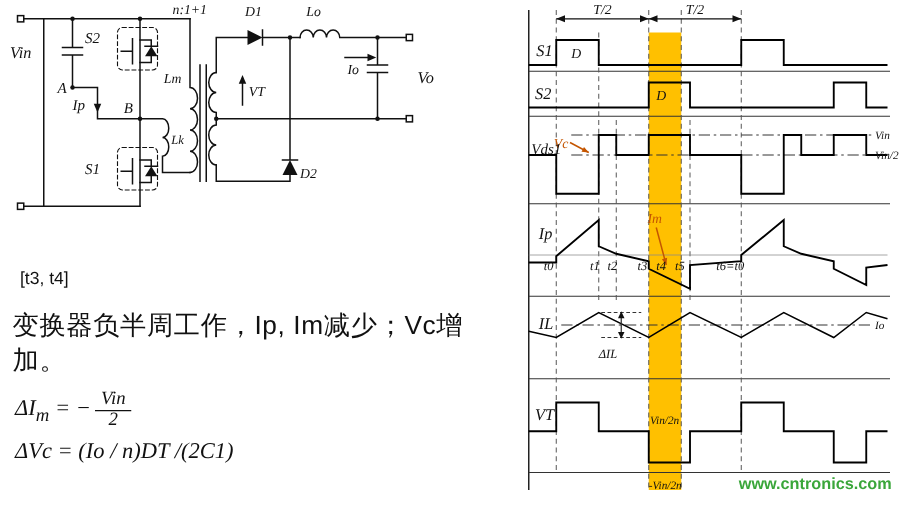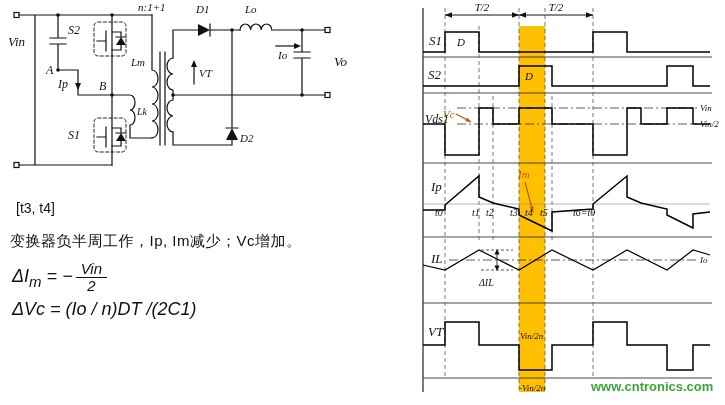--- a/index.html
+++ b/index.html
@@ -10,25 +10,25 @@
   }
   html,body{margin:0;padding:0}
   body{
     width:725px;height:405px;position:relative;overflow:hidden;
     background:#ffffff;color:#111;
     font-family:"Liberation Sans",sans-serif;
   }
   .stage{position:absolute;inset:0}
   .circuit-panel{position:absolute;left:0;top:0;width:415px;height:200px}
   .timing-panel{position:absolute;left:415px;top:0;width:310px;height:405px}
-  .caption-panel{position:absolute;left:10px;top:198px;width:400px}
+  .caption-panel{position:absolute;left:10px;top:212px;width:400px}
   .interval{font-size:14px;margin:2px 0 8px 6px}
-  .description{font-size:15px;letter-spacing:.5px;margin:16px 0 10px 0}
+  .description{font-size:21px;letter-spacing:.5px;margin:16px 0 10px 0}
   .formula{
-    font-family:Liberation Sans, sans-serif;font-style:italic;
+    font-family:Liberation Serif, serif;font-style:italic;
     font-size:18px;margin:8px 0 0 2px;white-space:nowrap;
   }
   .formula.second{margin-top:5px}
   .frac{display:inline-block;vertical-align:middle;text-align:center;line-height:1.05;font-size:15px;margin:0 3px}
   .frac .num{display:block;border-bottom:1.4px solid #111;padding:0 5px}
   .frac .den{display:block}
   svg .band{fill:var(--highlight,#ffc000)}
   svg .ann line{stroke:var(--annotation,#c45500)}
   svg .ann polygon{fill:var(--annotation,#c45500)}
   svg .ann text{fill:var(--annotation,#c45500)}

